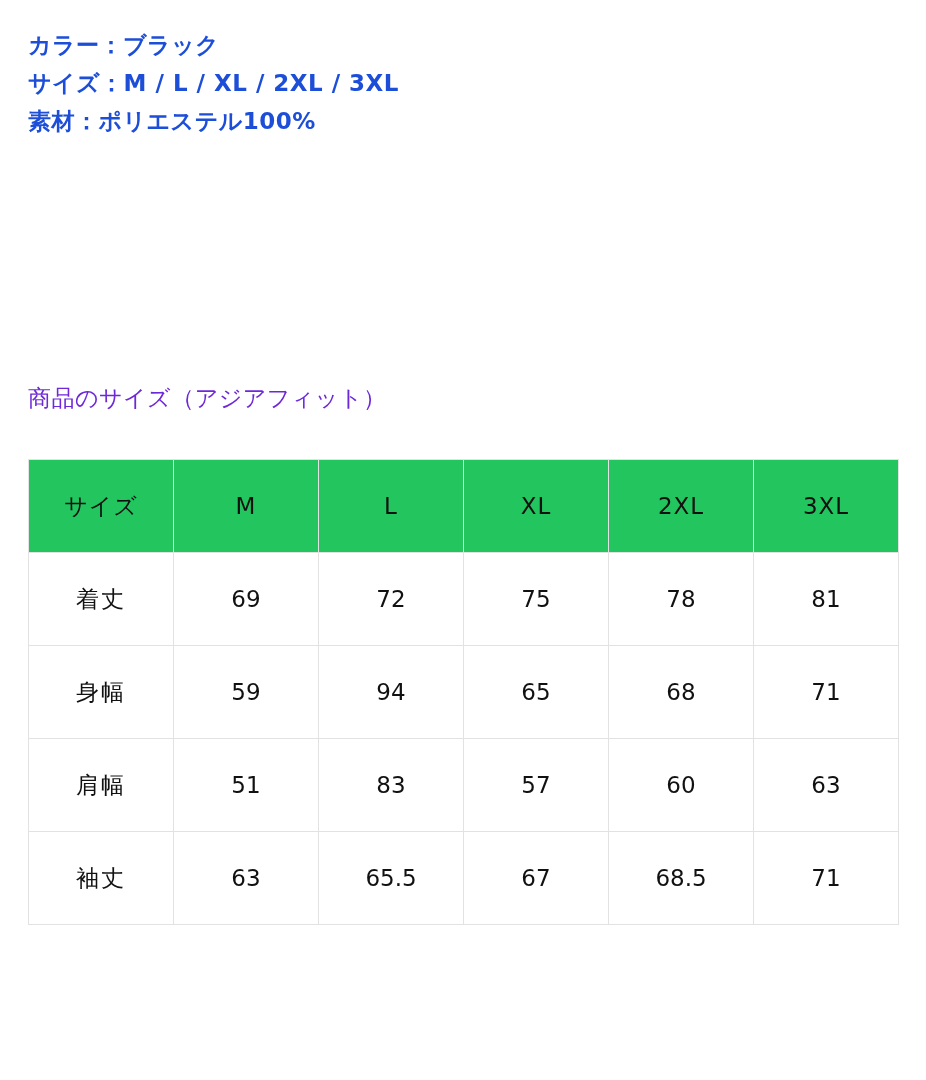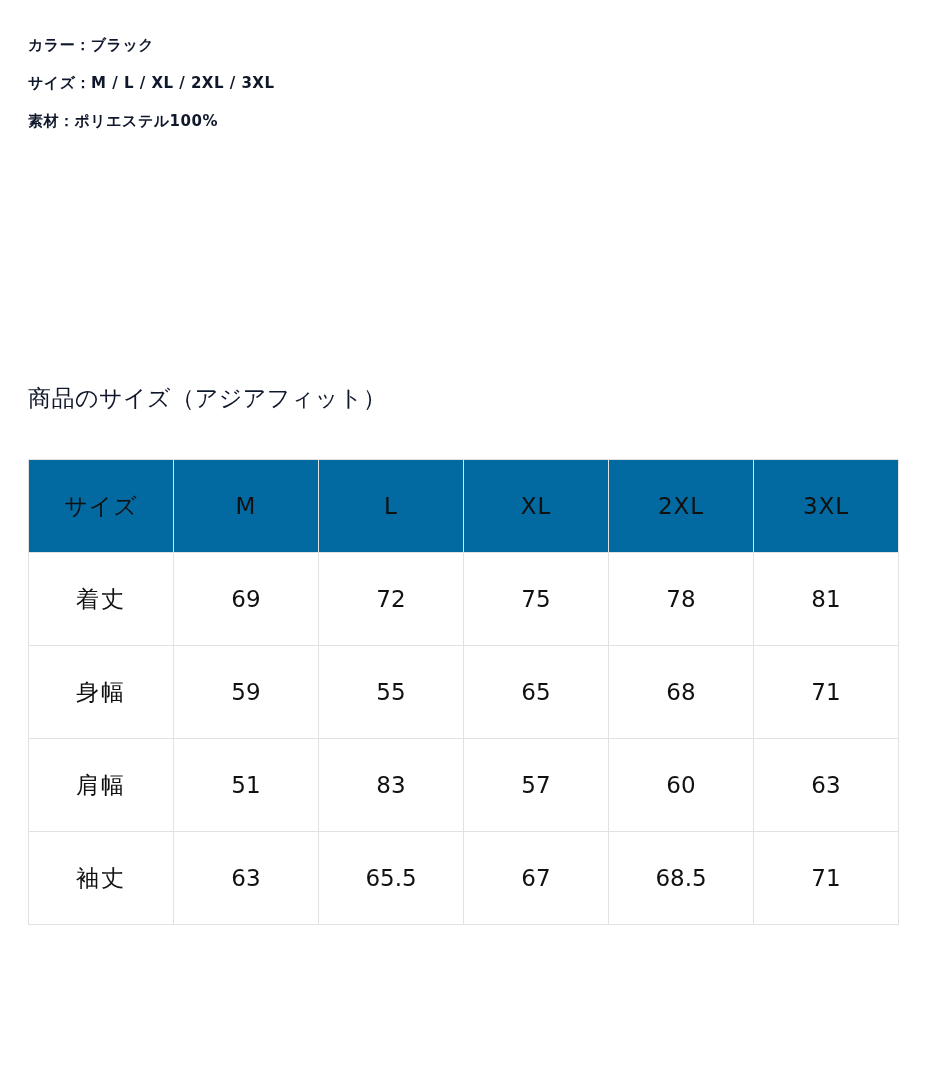--- a/index.html
+++ b/index.html
@@ -22,36 +22,36 @@
     height: 1080px;
     box-sizing: border-box;
     padding: 0 28px;
   }
 
   
   .spec-block {
     padding-top: 26px;
   }
   .spec-line {
-    font-size: 15px;
+    font-size: 23px;
     line-height: 38px;
     font-weight: 700;
     letter-spacing: 0.5px;
     white-space: nowrap;
-    color: #0f172a;
+    color: #1d4ed8;
   }
 
   
   .section-heading {
     margin-top: 243px;
     font-size: 23px;
     line-height: 30px;
     font-weight: 500;
     letter-spacing: 0.5px;
-    color: #0f172a;
+    color: #6d28d9;
   }
 
   
   .size-table-wrap {
     margin-top: 46px;
   }
   table.size-table {
     border-collapse: collapse;
     width: 870px;
     table-layout: fixed;
@@ -61,21 +61,21 @@
     border: 1px solid #e2e2e2;
     text-align: center;
     vertical-align: middle;
     font-size: 23px;
     font-weight: 400;
     color: #111111;
     height: 92px;
     padding: 0;
   }
   table.size-table thead th {
-    background: #0369a1;
+    background: #22c55e;
     font-weight: 500;
     letter-spacing: 1px;
   }
   table.size-table tbody th {
     font-weight: 500;
     letter-spacing: 2px;
     text-align: center;
   }
   table.size-table col.label-col { width: 145px; }
   table.size-table col.data-col  { width: 145px; }
@@ -125,21 +125,21 @@
           <th class="row-label">着丈</th>
           <td>69</td>
           <td>72</td>
           <td>75</td>
           <td>78</td>
           <td>81</td>
         </tr>
         <tr>
           <th class="row-label">身幅</th>
           <td>59</td>
-          <td>55</td>
+          <td>94</td>
           <td>65</td>
           <td>68</td>
           <td>71</td>
         </tr>
         <tr>
           <th class="row-label">肩幅</th>
           <td>51</td>
           <td>83</td>
           <td>57</td>
           <td>60</td>

